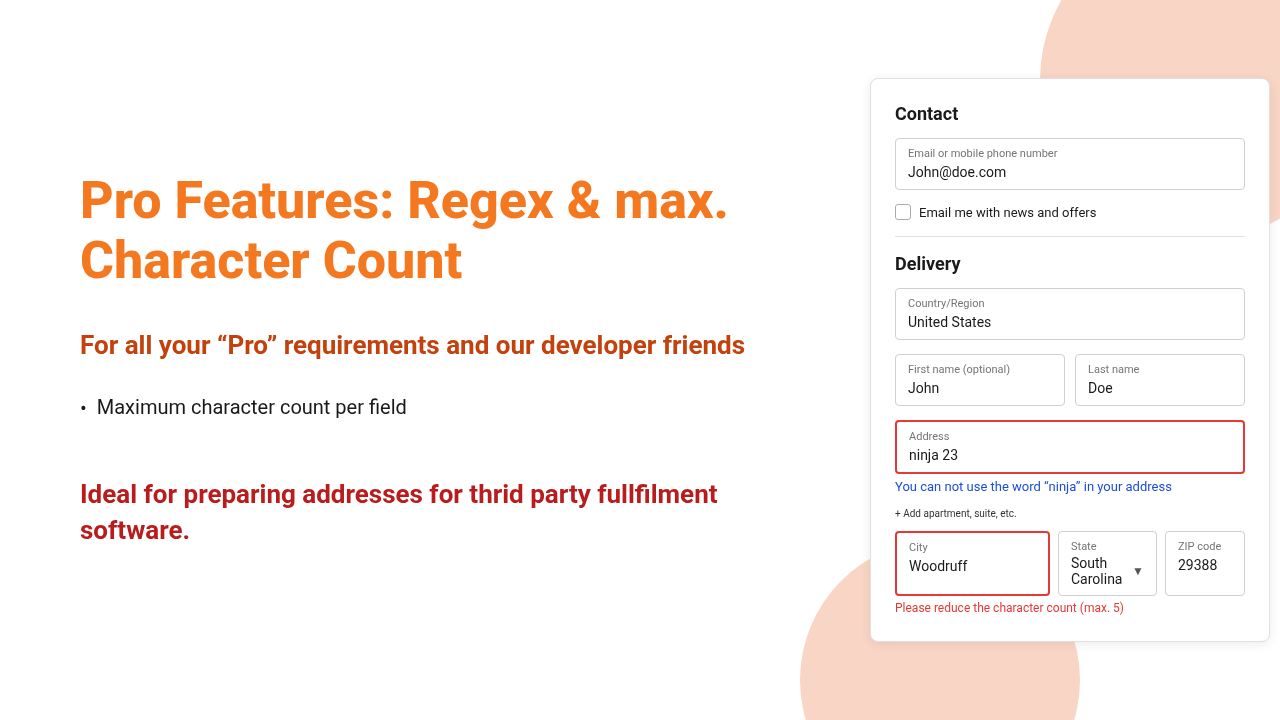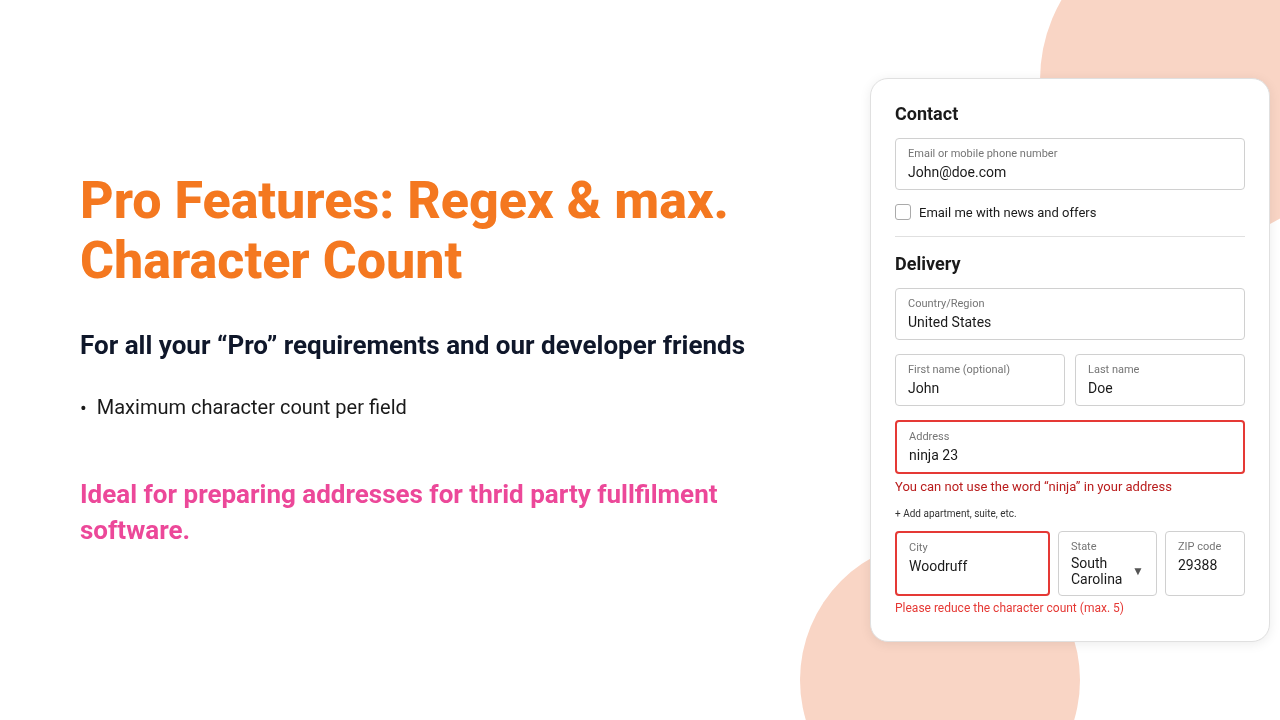--- a/index.html
+++ b/index.html
@@ -55,21 +55,21 @@
       font-size: 52px;
       font-weight: 800;
       color: #f47820;
       line-height: 1.15;
       margin-bottom: 36px;
     }
 
     .subtitle {
       font-size: 26px;
       font-weight: 700;
-      color: #0f172a;
+      color: #c2410c;
       line-height: 1.4;
       margin-bottom: 28px;
     }
 
     .bullet-list {
       list-style: none;
       margin-bottom: 36px;
       text-align: right;
     }
 
@@ -86,38 +86,38 @@
     .bullet-list li::before {
       content: '•';
       font-size: 20px;
       flex-shrink: 0;
       margin-top: 1px;
     }
 
     .bottom-text {
       font-size: 26px;
       font-weight: 700;
-      color: #ec4899;
+      color: #b91c1c;
       line-height: 1.4;
     }
 
     
     .right-panel {
       flex: 0 0 410px;
       display: flex;
       align-items: center;
       padding: 20px 0;
       position: relative;
       z-index: 2;
     }
 
     .form-card {
       background: #ffffff;
       border: 1px solid #e0e0e0;
-      border-radius: 18px;
+      border-radius: 8px;
       padding: 24px;
       width: 400px;
       box-shadow: 0 2px 12px rgba(0,0,0,0.08);
     }
 
     .section-title {
       font-size: 18px;
       font-weight: 700;
       color: #1a1a1a;
       margin-bottom: 14px;
@@ -184,21 +184,21 @@
 
     .two-col .field-box:first-child {
       flex: 1;
     }
     .two-col .field-box:last-child {
       flex: 1;
     }
 
     .error-text {
       font-size: 13px;
-      color: #b91c1c;
+      color: #1d4ed8;
       margin-top: 5px;
     }
 
     .add-link {
       font-size: 10px;
       color: #333;
       margin-bottom: 12px;
       display: block;
     }
 

